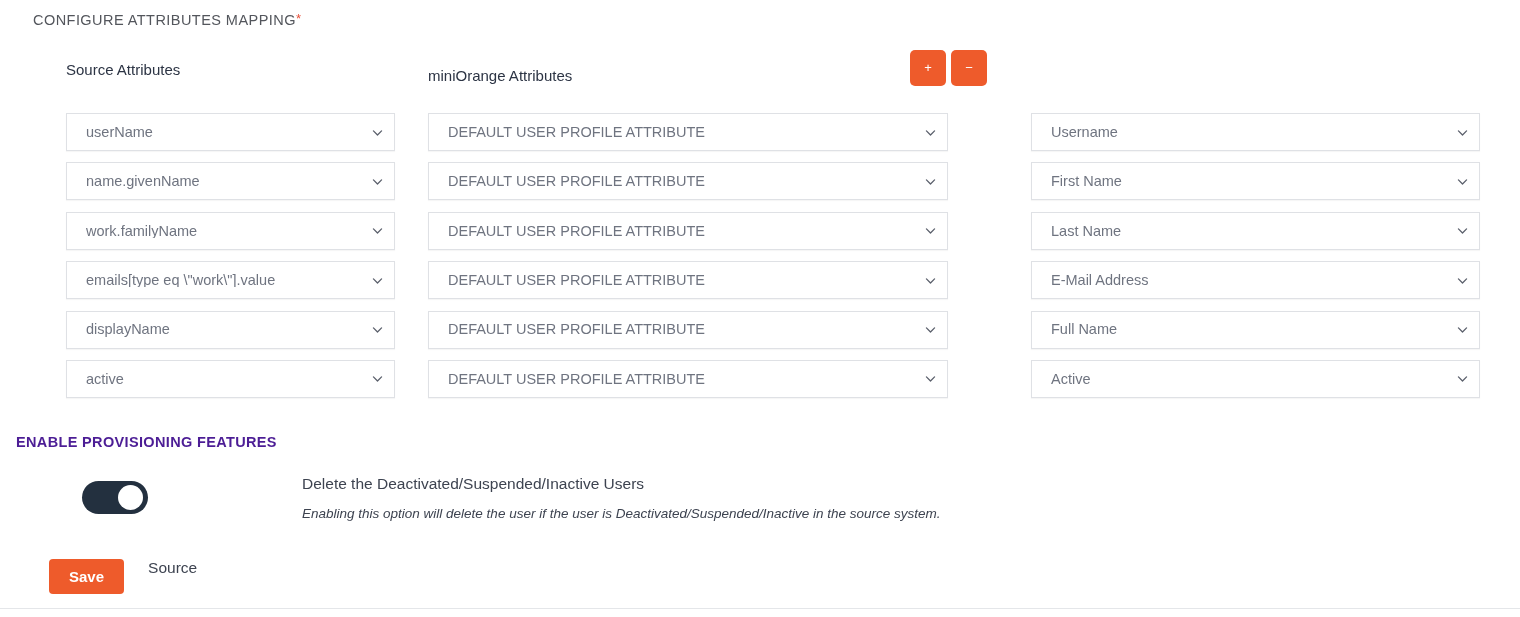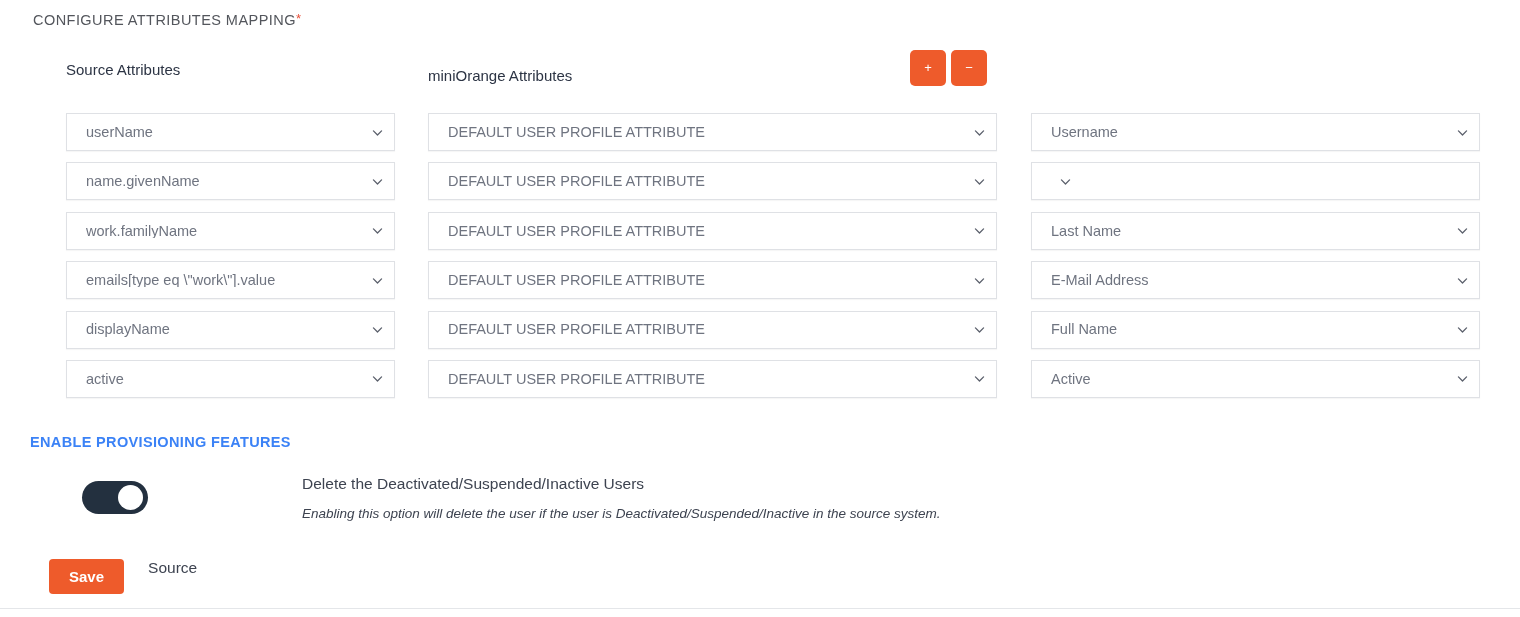--- a/index.html
+++ b/index.html
@@ -110,32 +110,32 @@
   }
   .sel .chev {
     flex: 0 0 auto;
     width: 13px;
     height: 13px;
     margin-left: 8px;
     color: #5a5f6b;
     display: block;
   }
   .sel.c1 { left: 66px;   width: 329px; }
-  .sel.c2 { left: 428px;  width: 569px; }
+  .sel.c2 { left: 428px;  width: 520px; }
   .sel.c3 { left: 1031px; width: 449px; }
 
   
   .prov-title {
     position: absolute;
-    left: 30px;
+    left: 16px;
     top: 434px;
     font-size: 14.5px;
     letter-spacing: .35px;
     font-weight: bold;
-    color: #3b82f6;
+    color: #4c1d95;
     white-space: nowrap;
   }
 
   .toggle {
     position: absolute;
     left: 82px;
     top: 481px;
     width: 66px;
     height: 33px;
     border-radius: 17px;
@@ -258,20 +258,21 @@
             <path d="M3 6 L8 11 L13 6" stroke="currentColor" stroke-width="1.6" stroke-linecap="round" stroke-linejoin="round"></path>
           </svg>
         </div>
         <div class="sel c2">
           <span class="sel-val">DEFAULT USER PROFILE ATTRIBUTE</span>
           <svg class="chev" viewBox="0 0 16 16" fill="none" aria-hidden="true">
             <path d="M3 6 L8 11 L13 6" stroke="currentColor" stroke-width="1.6" stroke-linecap="round" stroke-linejoin="round"></path>
           </svg>
         </div>
         <div class="sel c3">
+          <span class="sel-val">First Name</span>
           <svg class="chev" viewBox="0 0 16 16" fill="none" aria-hidden="true">
             <path d="M3 6 L8 11 L13 6" stroke="currentColor" stroke-width="1.6" stroke-linecap="round" stroke-linejoin="round"></path>
           </svg>
         </div>
       </div>
       <div class="map-row">
         <div class="sel c1">
           <span class="sel-val">work.familyName</span>
           <svg class="chev" viewBox="0 0 16 16" fill="none" aria-hidden="true">
             <path d="M3 6 L8 11 L13 6" stroke="currentColor" stroke-width="1.6" stroke-linecap="round" stroke-linejoin="round"></path>

